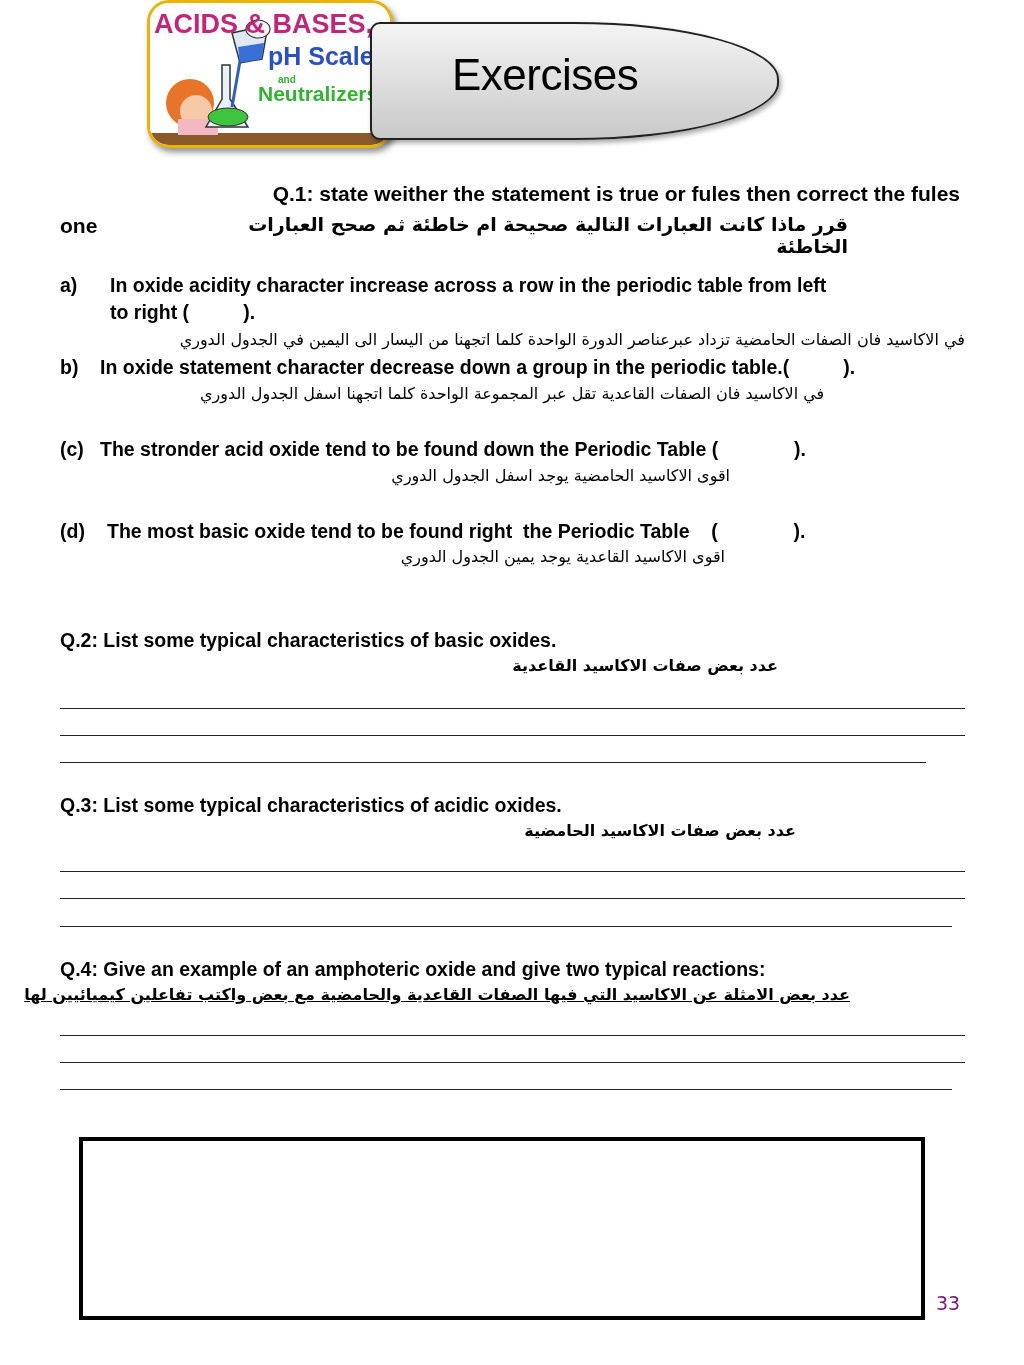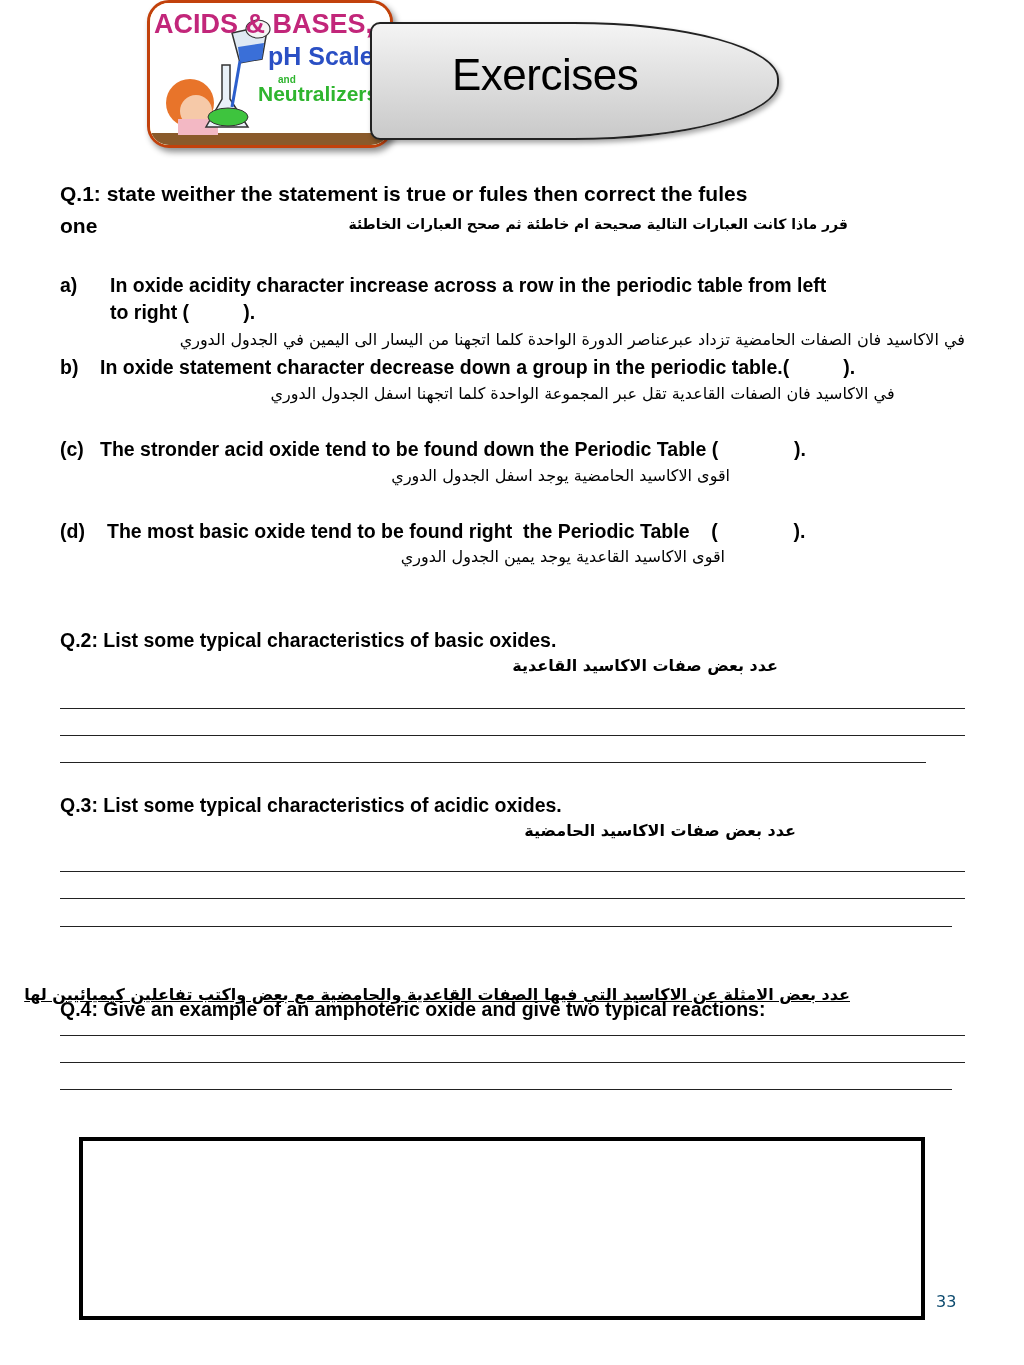--- a/index.html
+++ b/index.html
@@ -8,33 +8,33 @@
     .abs { position: absolute; }
 
     
     .pill { left: 370px; top: 22px; width: 405px; height: 114px;
             background: linear-gradient(#f4f4f4, #c9c9c9);
             border: 2px solid #222; border-radius: 10px 205px 205px 10px / 10px 57px 57px 10px;
             box-shadow: 2px 3px 5px rgba(0,0,0,0.35); }
     .pill-title { left: 452px; top: 50px; font-family: "Liberation Sans", sans-serif;
                   font-weight: normal; font-size: 44px; letter-spacing: -0.5px; }
     .logo { left: 147px; top: 0px; width: 240px; height: 142px; background: #fef9c3;
-            border: 3px solid #c2410c; border-radius: 22px; box-shadow: 3px 4px 6px rgba(0,0,0,0.45);
+            border: 3px solid #eab308; border-radius: 22px; box-shadow: 3px 4px 6px rgba(0,0,0,0.45);
             overflow: hidden; }
     .logo svg { display: block; }
 
     
     .q { font-weight: bold; font-size: 21px; line-height: 30px; }
     .item { font-weight: bold; font-size: 19.5px; line-height: 27px; }
     .ar { direction: rtl; font-family: "DejaVu Sans", sans-serif; font-size: 16px; line-height: 22px; }
     .ar-b { direction: rtl; font-family: "DejaVu Sans", sans-serif; font-weight: bold; font-size: 16px; line-height: 22px; }
 
     .line { height: 0; border-top: 1.5px solid #222; }
     .answer-box { left: 79px; top: 1137px; width: 838px; height: 175px; border: 4px solid #000; background: #fff; }
-    .page-num { left: 936px; top: 1292px; font-family: "DejaVu Sans", sans-serif; font-size: 16px; color: #0c4a6e; }
+    .page-num { left: 936px; top: 1292px; font-family: "DejaVu Sans", sans-serif; font-size: 19px; color: #701a75; }
   </style>
 </head>
 <body>
 
 <div class="abs logo">
   <svg width="240" height="142" viewBox="0 0 240 142">
     <rect x="0" y="0" width="240" height="142" fill="#ffffff"></rect>
 
     <rect x="0" y="130" width="240" height="12" fill="#8a5a2b"></rect>
 
@@ -54,32 +54,32 @@
     <text x="4" y="30" font-family="Liberation Sans, sans-serif" font-weight="bold" font-size="27" fill="#c2267a">ACIDS &amp; BASES,</text>
     <text x="118" y="62" font-family="Liberation Sans, sans-serif" font-weight="bold" font-size="25" fill="#2a4fc4">pH Scale,</text>
     <text x="128" y="80" font-family="Liberation Sans, sans-serif" font-weight="bold" font-size="10" fill="#2fb52f">and</text>
     <text x="108" y="98" font-family="Liberation Sans, sans-serif" font-weight="bold" font-size="21" fill="#2fb52f">Neutralizers</text>
   </svg>
 </div>
 
 <div class="abs pill"></div>
 <div class="abs pill-title">Exercises</div>
 
-<div class="abs q" style="left:60px; top:179px; width:900px;">Q.1: state weither the statement is true or fules then correct the fules</div>
+<div class="abs q" style="left:60px; top:179px; width:900px;text-align:right;">Q.1: state weither the statement is true or fules then correct the fules</div>
 <div class="abs q" style="left:60px; top:211px;">one</div>
-<div class="abs ar-b" style="left:200px; top:213px; width:648px; text-align:right; font-size:14px;">قرر ماذا كانت العبارات التالية صحيحة ام خاطئة ثم صحح العبارات الخاطئة</div>
+<div class="abs ar-b" style="left:200px; top:213px; width:648px; text-align:right; font-size:19px;">قرر ماذا كانت العبارات التالية صحيحة ام خاطئة ثم صحح العبارات الخاطئة</div>
 
 <div class="abs item" style="left:60px; top:272px;">a)</div>
 <div class="abs item" style="left:110px; top:272px; width:860px; white-space:nowrap;">In  oxide acidity character increase across a row in the periodic table from left</div>
 <div class="abs item" style="left:110px; top:299px; white-space:pre;">to right (          ).</div>
 <div class="abs ar" style="left:80px; top:329px; width:885px; text-align:right; white-space:nowrap;">في الاكاسيد فان الصفات الحامضية تزداد عبرعناصر الدورة الواحدة كلما اتجهنا من اليسار الى اليمين في الجدول الدوري</div>
 
 <div class="abs item" style="left:60px; top:354px;">b)</div>
 <div class="abs item" style="left:100px; top:354px; width:870px; white-space:pre;">In oxide statement character decrease down a group in the periodic table.(          ).</div>
-<div class="abs ar" style="left:200px; top:383px; width:765px; text-align:center; white-space:nowrap;">في الاكاسيد فان الصفات القاعدية  تقل عبر المجموعة الواحدة كلما اتجهنا اسفل  الجدول الدوري</div>
+<div class="abs ar" style="left:200px; top:383px; width:765px; text-align:left; white-space:nowrap;">في الاكاسيد فان الصفات القاعدية  تقل عبر المجموعة الواحدة كلما اتجهنا اسفل  الجدول الدوري</div>
 
 <div class="abs item" style="left:60px; top:436px;">(c)</div>
 <div class="abs item" style="left:100px; top:436px; width:870px; white-space:pre;">The stronder acid oxide tend to be found down the Periodic Table (              ).</div>
 <div class="abs ar" style="left:300px; top:465px; width:430px; text-align:right;">اقوى الاكاسيد الحامضية يوجد اسفل الجدول الدوري</div>
 
 <div class="abs item" style="left:60px; top:518px;">(d)</div>
 <div class="abs item" style="left:107px; top:518px; width:870px; white-space:pre;">The most basic oxide tend to be found right  the Periodic Table    (              ).</div>
 <div class="abs ar" style="left:300px; top:546px; width:425px; text-align:right;">اقوى  الاكاسيد القاعدية يوجد يمين الجدول الدوري</div>
 
 <div class="abs item" style="left:60px; top:627px;">Q.2: List some typical characteristics of basic oxides.</div>
@@ -87,21 +87,21 @@
 <div class="abs line" style="left:60px; top:708px; width:905px;"></div>
 <div class="abs line" style="left:60px; top:735px; width:905px;"></div>
 <div class="abs line" style="left:60px; top:762px; width:866px;"></div>
 
 <div class="abs item" style="left:60px; top:792px;">Q.3: List some typical characteristics of acidic oxides.</div>
 <div class="abs ar-b" style="left:420px; top:820px; width:376px; text-align:right;">عدد بعض صفات الاكاسيد الحامضية</div>
 <div class="abs line" style="left:60px; top:871px; width:905px;"></div>
 <div class="abs line" style="left:60px; top:898px; width:905px;"></div>
 <div class="abs line" style="left:60px; top:926px; width:892px;"></div>
 
-<div class="abs item" style="left:60px; top:956px;margin-top:40px;">Q.4: Give an example of an amphoteric oxide and give two typical reactions:</div>
+<div class="abs item" style="left:60px; top:956px;">Q.4: Give an example of an amphoteric oxide and give two typical reactions:</div>
 <div class="abs ar-b" style="left:60px; top:984px; width:790px; text-align:right; white-space:nowrap;text-decoration:underline;">عدد بعض الامثلة عن الاكاسيد التي فيها الصفات القاعدية والحامضية مع بعض واكتب تفاعلين كيميائيين لها</div>
 <div class="abs line" style="left:60px; top:1035px; width:905px;"></div>
 <div class="abs line" style="left:60px; top:1062px; width:905px;"></div>
 <div class="abs line" style="left:60px; top:1089px; width:892px;"></div>
 
 <div class="abs answer-box"></div>
 
 <div class="abs page-num">33</div>
 
 </body></html>

